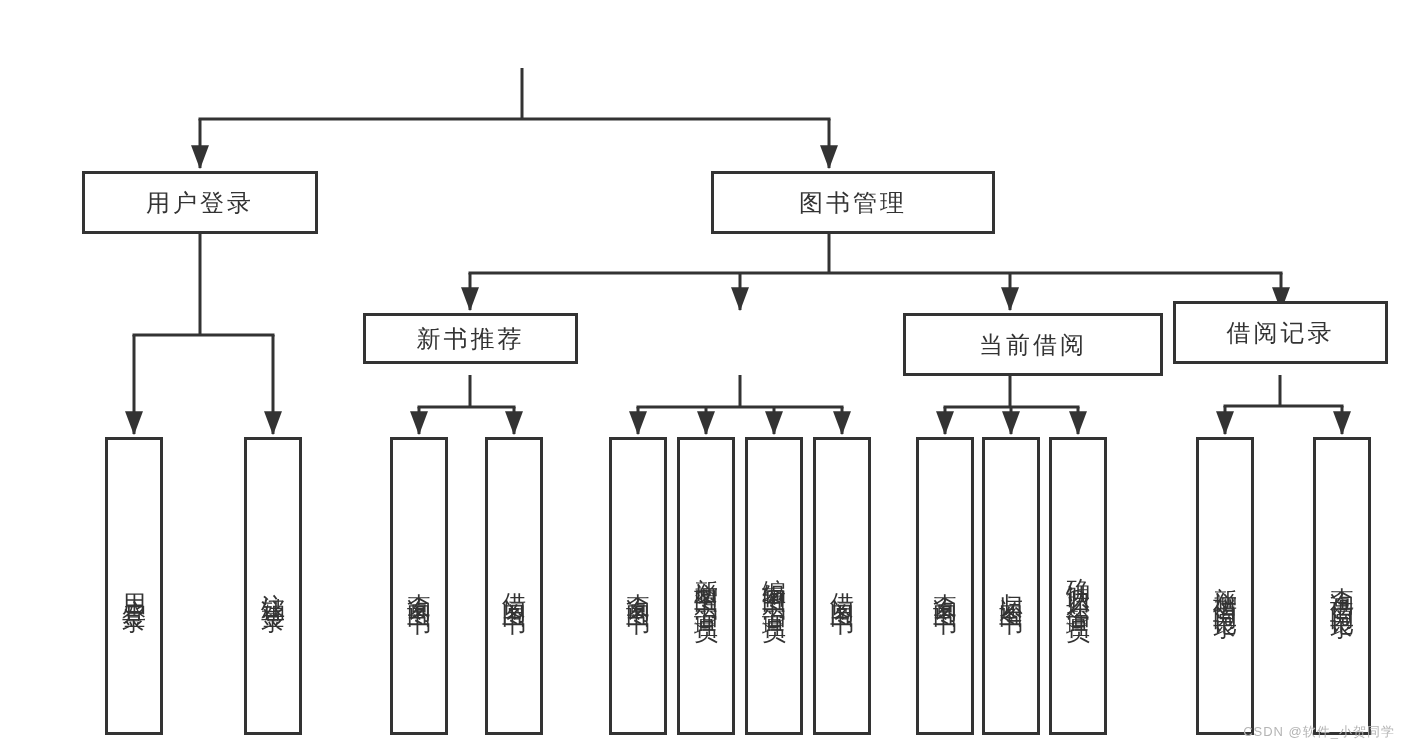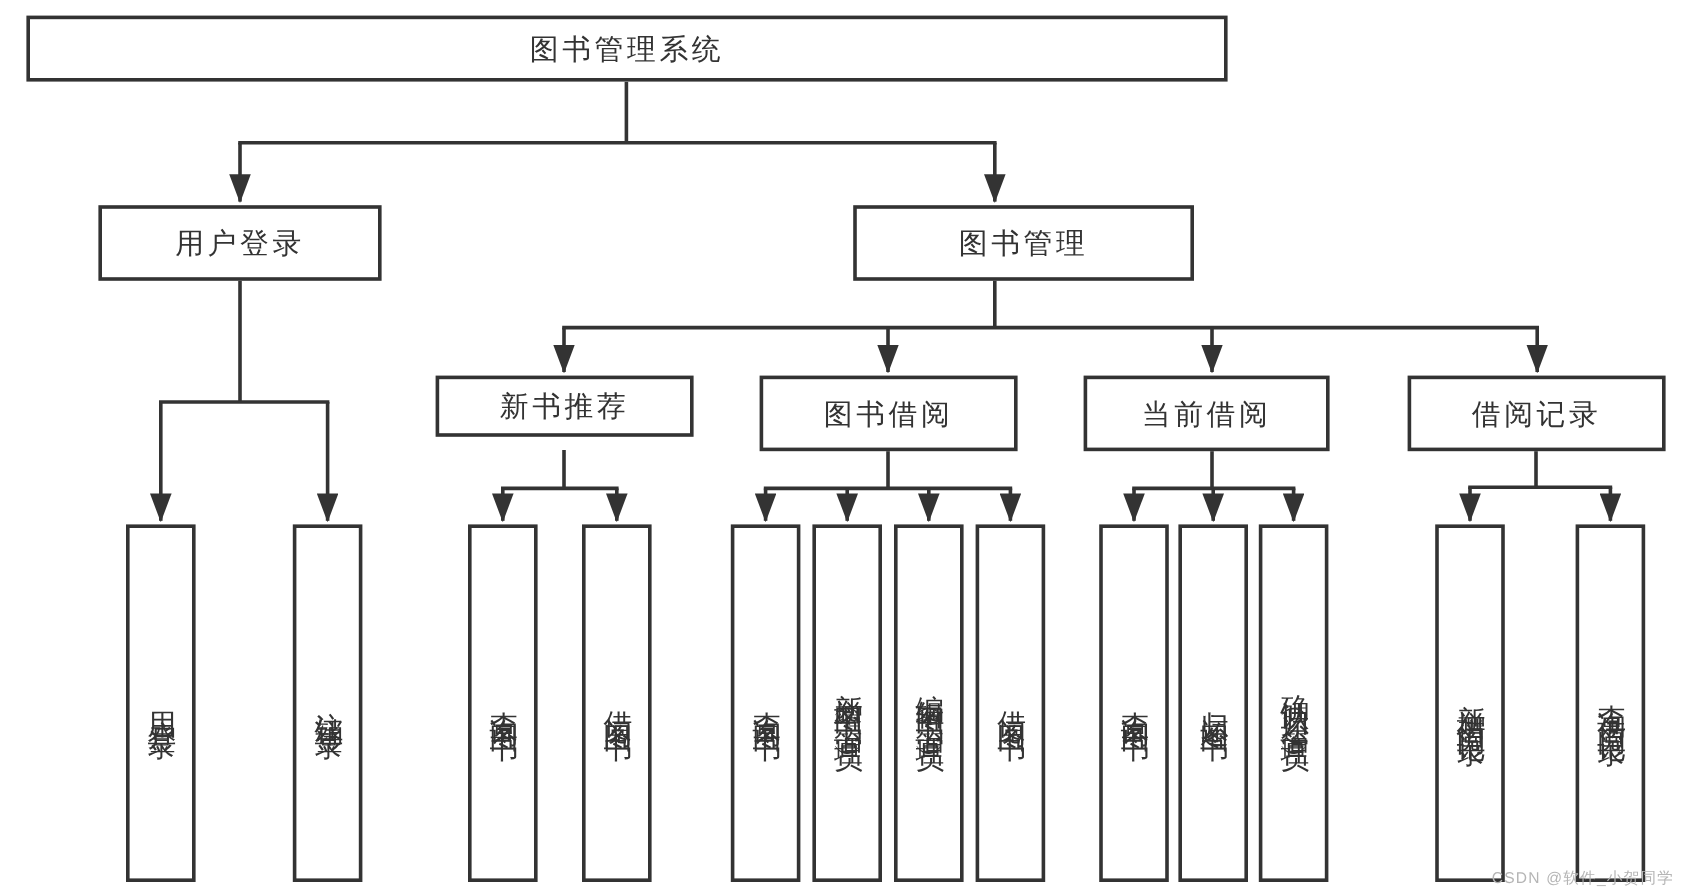--- a/index.html
+++ b/index.html
@@ -101,41 +101,35 @@
       <path d="M1011,407 V434" marker-end="url(#ah)"></path>
       <path d="M1078,407 V434" marker-end="url(#ah)"></path>
 
       <path d="M1280,375 V406"></path>
       <path d="M1223.5,406 H1343.5"></path>
       <path d="M1225,406 V434" marker-end="url(#ah)"></path>
       <path d="M1342,406 V434" marker-end="url(#ah)"></path>
     </g>
   </svg>
 
-  <div class="box" style="left:22px; top:13px; width:1001px; height:55px;">
-    <span class="h-label">图书管理系统</span>
-  </div>
 
   <div class="box" style="left:82px; top:171px; width:236px; height:63px;">
     <span class="h-label">用户登录</span>
   </div>
   <div class="box" style="left:711px; top:171px; width:284px; height:63px;">
     <span class="h-label">图书管理</span>
   </div>
 
   <div class="box" style="left:363px; top:313px; width:215px; height:51px;align-items:center;">
     <span class="h-label">新书推荐</span>
   </div>
-  <div class="box" style="left:633px; top:313px; width:215px; height:63px;">
-    <span class="h-label">图书借阅</span>
-  </div>
-  <div class="box" style="left:903px; top:313px; width:205px; height:63px;">
+  <div class="box" style="left:903px; top:313px; width:260px; height:63px;">
     <span class="h-label">当前借阅</span>
   </div>
-  <div class="box" style="left:1173px; top:313px; width:215px; height:63px;">
+  <div class="box" style="left:1173px; top:301px; width:215px; height:63px;">
     <span class="h-label">借阅记录</span>
   </div>
 
   <div class="box leaf" style="left:105px; top:437px; width:58px; height:298px;">
     <span class="v-label">用户登录</span>
   </div>
   <div class="box leaf" style="left:244px; top:437px; width:58px; height:298px;">
     <span class="v-label">注销登录</span>
   </div>
 

